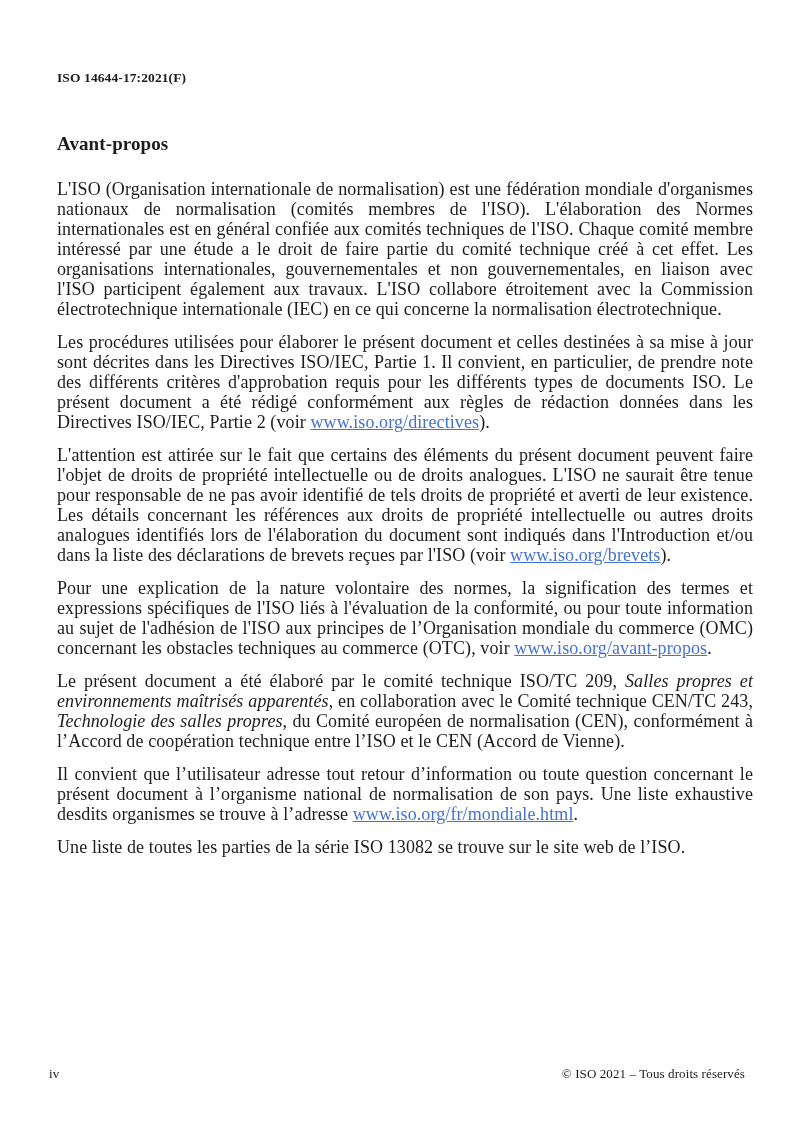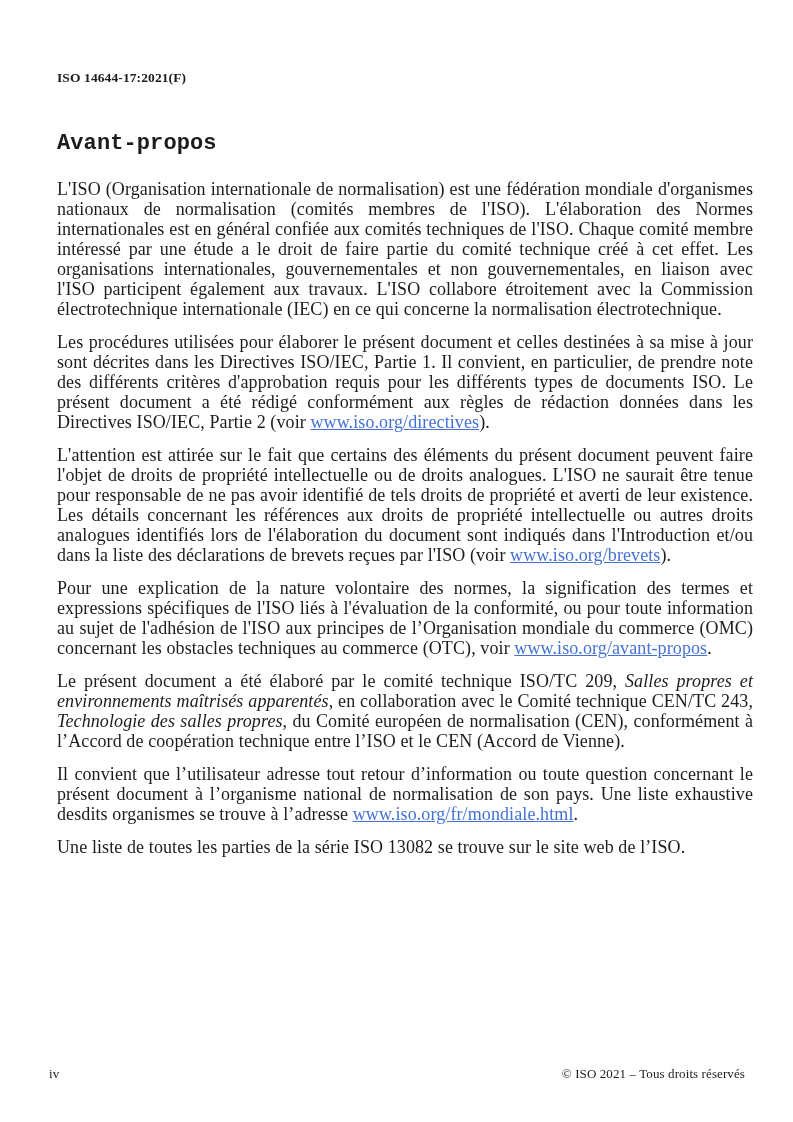--- a/index.html
+++ b/index.html
@@ -24,25 +24,24 @@
     margin-top: 22px;
   }
   .doc-header {
     font-weight: bold;
     font-size: 13.5px;
     line-height: 15px;
     letter-spacing: 0.1px;
   }
   .doc-title {
     font-weight: bold;
-    font-size: 22px;
+    font-size: 19px;
     line-height: 21px;
     margin: 48px 0 0 0;
     letter-spacing: 0.1px;
-    font-family: Liberation Mono, monospace;
   }
   .foreword {
     margin-top: 25px;
   }
   .para {
     font-size: 18px;
     line-height: 20px;
     letter-spacing: 0.1px;
     text-align: justify;
     margin: 0 0 13px 0;

